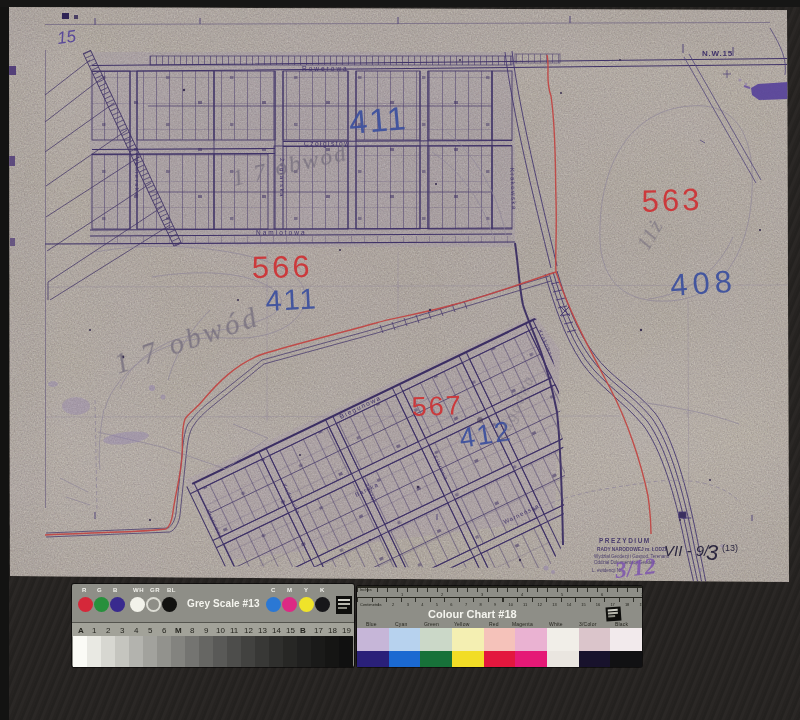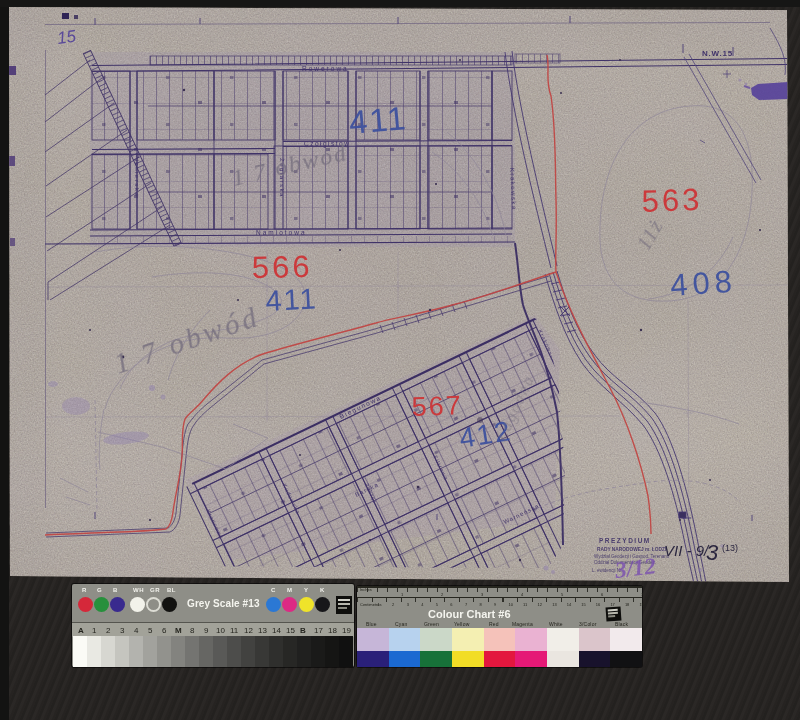--- a/index.html
+++ b/index.html
@@ -508,21 +508,21 @@
         <s style="left:195.2px">13</s>
         <s style="left:209.7px">14</s>
         <s style="left:224.2px">15</s>
         <s style="left:238.8px">16</s>
         <s style="left:253.4px">17</s>
         <s style="left:267.9px">18</s>
         <s style="left:282.4px">19</s>
       </div>
     <span id="rinches">Inches</span>
       <span id="rcenti">Centimetres</span>
-    <span id="ctitle">Colour Chart #6</span>
+    <span id="ctitle">Colour Chart #18</span>
     <div id="clabels">
       <i style="left:9px">Blue</i>
         <i style="left:38px">Cyan</i>
         <i style="left:67px">Green</i>
       <i style="left:97px">Yellow</i>
         <i style="left:132px">Red</i>
         <i style="left:155px">Magenta</i>
       <i style="left:192px">White</i>
         <i style="left:222px">3/Color</i>
         <i style="left:258px">Black</i>

